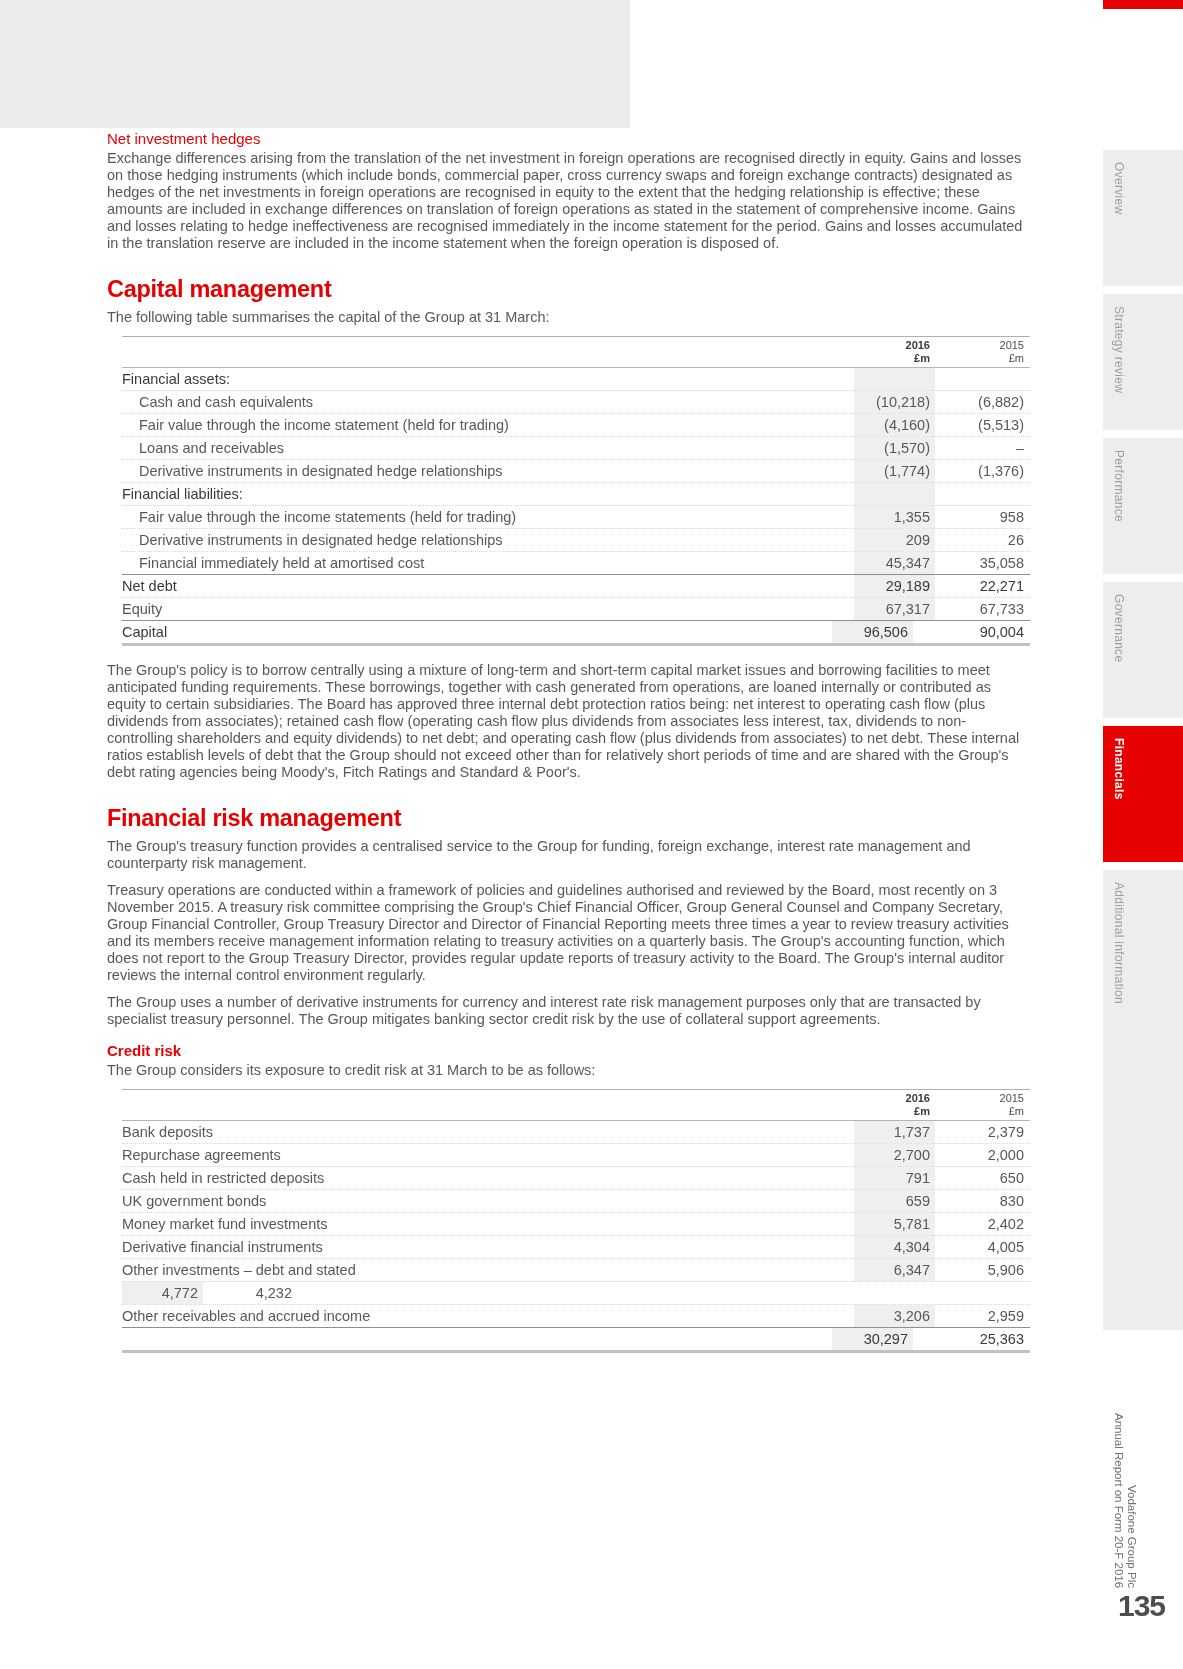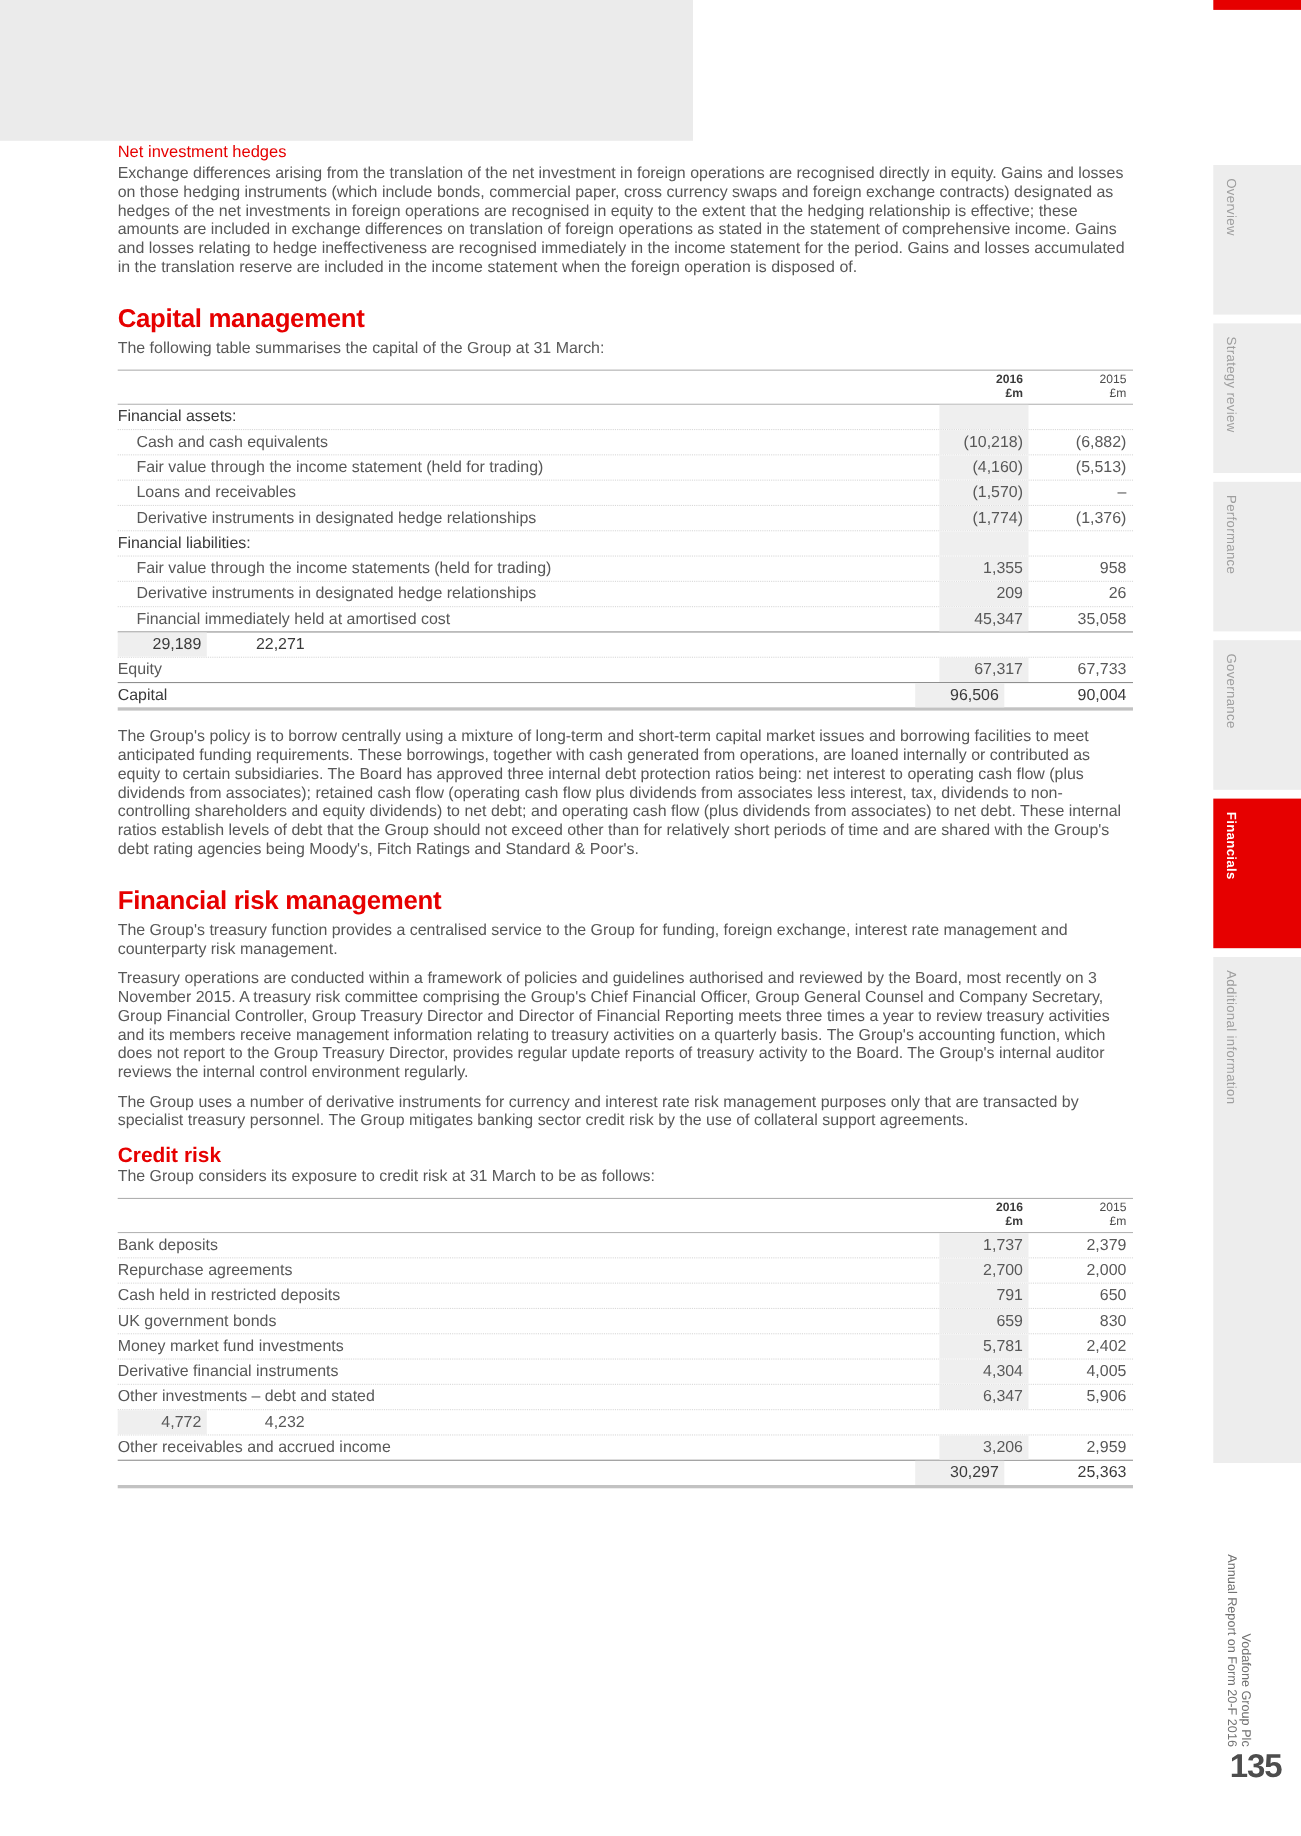--- a/index.html
+++ b/index.html
@@ -11,23 +11,23 @@
   .redstrip { position:absolute; left:1103px; top:0; width:80px; height:9px; background:#e60000; }
 
   .content {
     position:absolute; left:107px; top:130px; width:923px;
     color:#585858; font-size:14.5px; line-height:17px;
   }
   .content p { margin:0 0 10px 0; }
 
   .h-small  { color:#e60000; font-size:15px; font-weight:400; margin:0 0 2px 0; line-height:18px; }
   .h-large  { color:#e60000; font-size:23.5px; font-weight:700; letter-spacing:-0.3px; margin:24px 0 7px 0; line-height:26px; }
-  .h-credit { color:#e60000; font-size:19px; font-weight:700; margin:14px 0 2px 0; line-height:18px; }
-
-  .fintable { margin:10px 0 16px 0; }
+  .h-credit { color:#e60000; font-size:15px; font-weight:700; margin:14px 0 2px 0; line-height:18px; }
+
+  .fintable { margin:10px 0 16px 15px; }
   .thead { display:flex; border-top:1px solid #b0b0b0; border-bottom:1px solid #b5b5b5; padding:2px 0; }
   .thead .spacer { flex:1; }
   .hcell { width:97px; box-sizing:border-box; text-align:right; font-size:11px; line-height:13px; color:#4c4c4c; padding-right:5px; }
   .hcell.b { font-weight:700; color:#3a3a3a; }
   .hcell.v2 { width:95px; padding-right:6px; }
 
   .trow { display:flex; align-items:center; height:22px; border-top:1px dotted #d8d8d8; }
   .tbody .trow:first-child { border-top:none; }
   .trow.rule-top { border-top:1px solid #8f8f8f; }
   .trow.rule-bottom { border-bottom:3px solid #c2c2c2;gap:22px; }
@@ -125,20 +125,21 @@
             <div class="tlabel indent">Derivative instruments in designated hedge relationships</div>
             <div class="tval shade">209</div>
             <div class="tval v2">26</div>
           </div>
           <div class="trow">
             <div class="tlabel indent">Financial immediately held at amortised cost</div>
             <div class="tval shade">45,347</div>
             <div class="tval v2">35,058</div>
           </div>
           <div class="trow rule-top">
+            <div class="tlabel bold">Net debt</div>
             <div class="tval shade bold">29,189</div>
             <div class="tval v2 bold">22,271</div>
           </div>
           <div class="trow">
             <div class="tlabel">Equity</div>
             <div class="tval shade">67,317</div>
             <div class="tval v2">67,733</div>
           </div>
           <div class="trow rule-top rule-bottom">
             <div class="tlabel bold">Capital</div>

